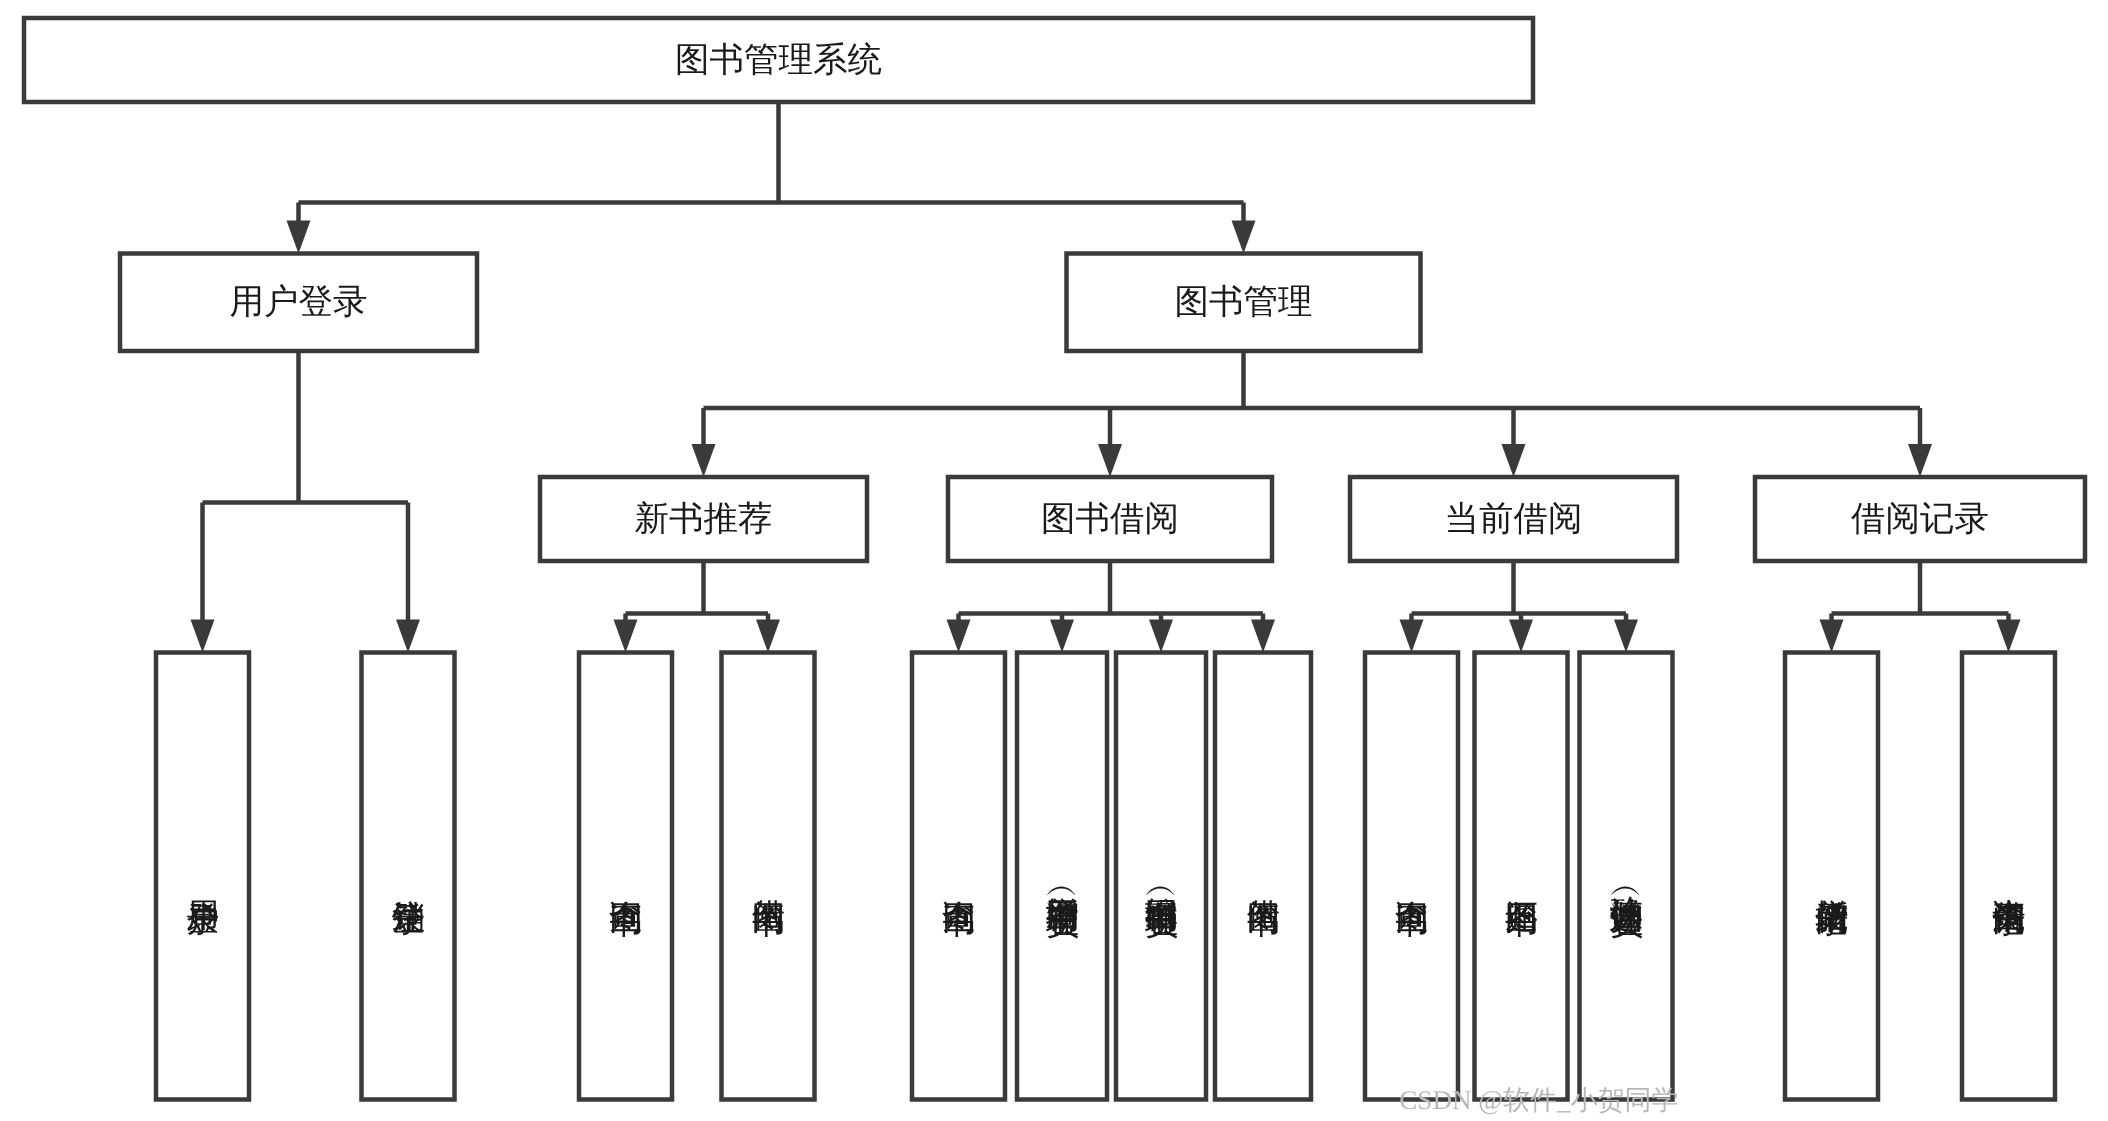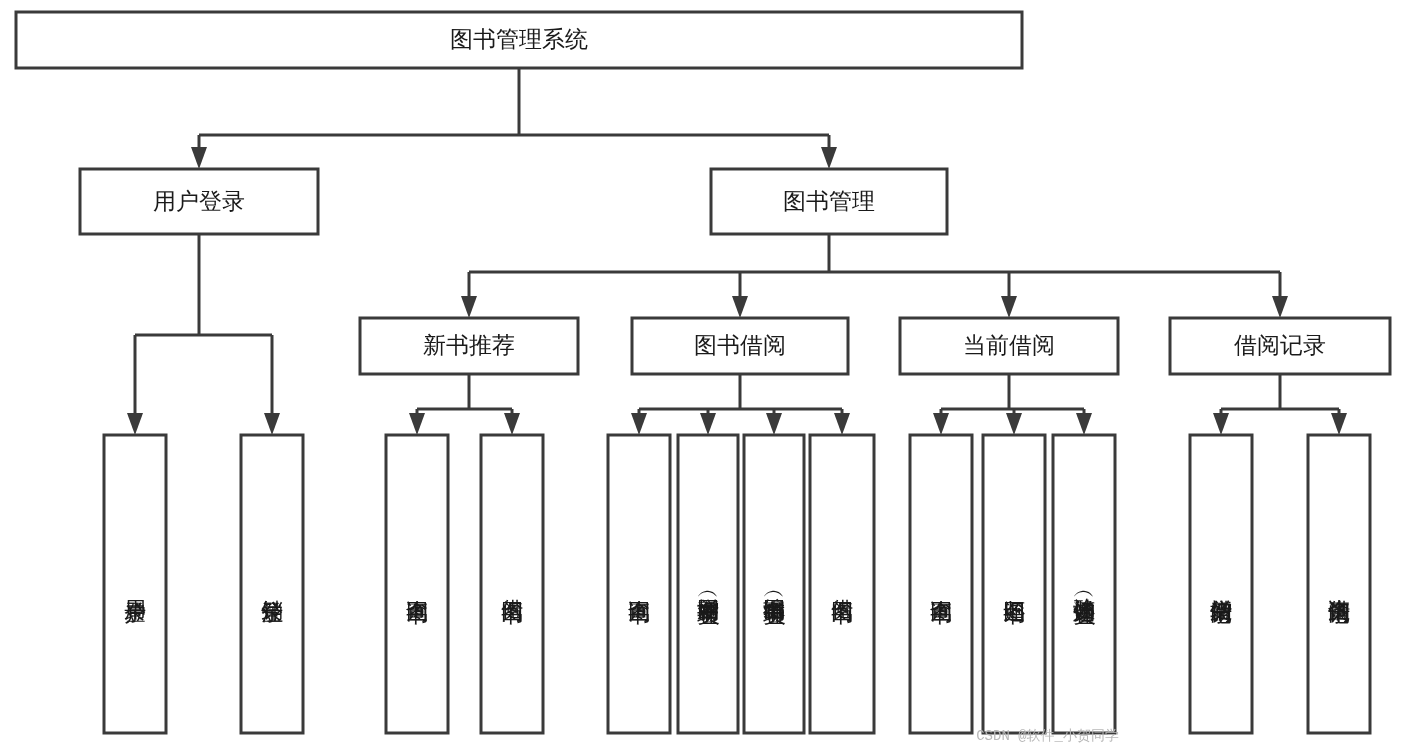--- a/index.html
+++ b/index.html
@@ -63,22 +63,22 @@
     writing-mode: vertical-rl;
     text-orientation: upright;
     white-space: nowrap;
     pointer-events: none;
   }
   .watermark {
     position: absolute;
     right: 8px;
     bottom: 2px;
     color: #b8b8b8;
-    font-family: Liberation Mono, monospace;
-    font-size: 14px;
+    font-family: Liberation Serif, serif;
+    font-size: 18px;
     white-space: nowrap;
     user-select: none;
   }
 </style>
 </head>
 <body>
 
 <div id="diagram-root">
   <svg class="diagram-canvas" id="diagram-canvas" viewBox="0 0 1405 747" aria-hidden="true">
       <g>

